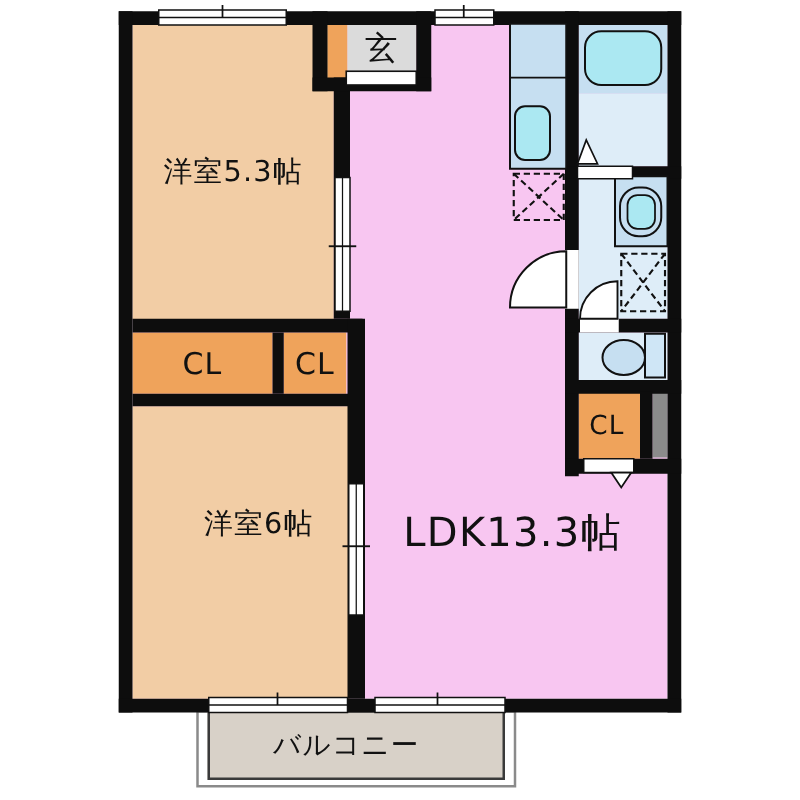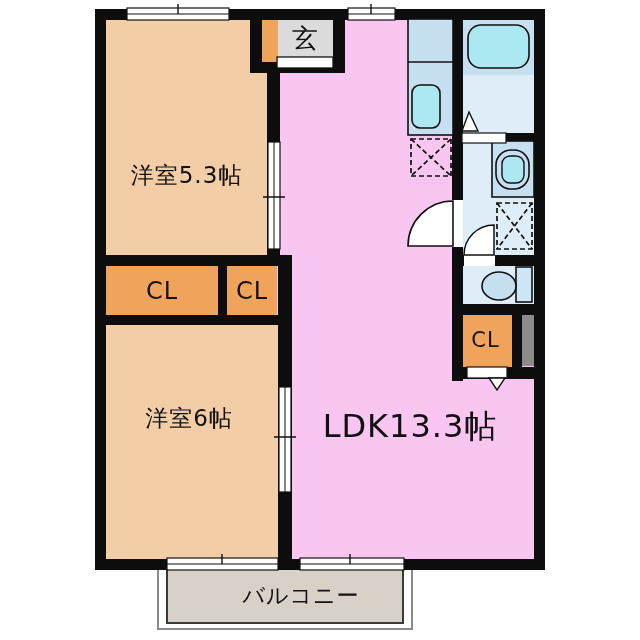--- a/index.html
+++ b/index.html
@@ -129,21 +129,21 @@
       <line x1="222" y1="554" x2="222" y2="564" stroke="#111" stroke-width="1.4"></line>
     </g>
 
     <g>
       <rect x="300" y="558" width="104" height="12" fill="#ffffff" stroke="#111" stroke-width="1.2"></rect>
       <line x1="300" y1="564" x2="404" y2="564" stroke="#111" stroke-width="1.2"></line>
       <line x1="350" y1="554" x2="350" y2="564" stroke="#111" stroke-width="1.4"></line>
     </g>
   </svg>
 
-  <div class="lbl" style="left:106px;top:19px;width:161px;height:237px;font-size:23px;margin-top:38px;">洋室5.3帖</div>
-  <div class="lbl" style="left:102px;top:325px;width:174px;height:186px;font-size:23px;">洋室6帖</div>
+  <div class="lbl" style="left:106px;top:19px;width:161px;height:237px;font-size:23px;">洋室5.3帖</div>
+  <div class="lbl" style="left:120px;top:325px;width:174px;height:186px;font-size:23px;">洋室6帖</div>
   <div class="lbl" style="left:290px;top:403px;width:240px;height:48px;font-size:32px;">LDK13.3帖</div>
   <div class="lbl" style="left:278px;top:19px;width:55px;height:39px;font-size:26px;">玄</div>
   <div class="lbl" style="left:106px;top:266px;width:112px;height:49px;font-size:24px;">CL</div>
   <div class="lbl" style="left:227px;top:266px;width:50px;height:49px;font-size:24px;">CL</div>
   <div class="lbl" style="left:461px;top:313px;width:49px;height:54px;font-size:21px;">CL</div>
-  <div class="lbl" style="left:182px;top:570px;width:238px;height:52px;font-size:22px;">バルコニー</div>
+  <div class="lbl" style="left:158px;top:570px;width:238px;height:52px;font-size:22px;">バルコニー</div>
 </div>
 
 </body></html>

